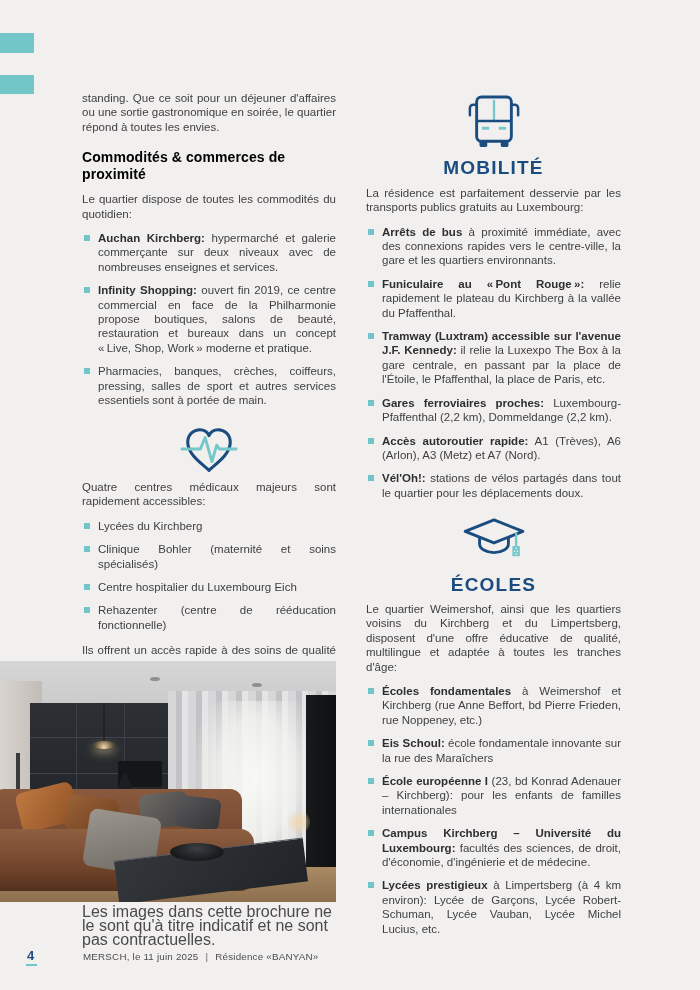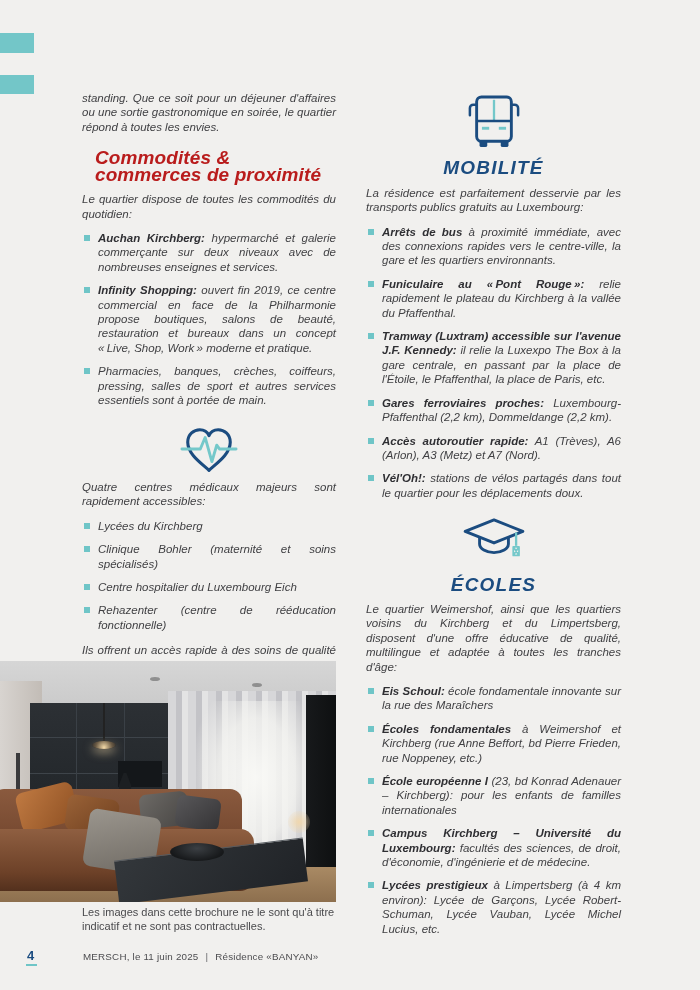--- a/index.html
+++ b/index.html
@@ -8,29 +8,29 @@
     position:relative;
     background:#f1f0ee;
     font-family:"Liberation Sans","DejaVu Sans",sans-serif;
     color:#414144;
     overflow:hidden;
   }
   .decor-rect { position:absolute; left:0; width:34px; height:20px; background:#73c6c8; }
   #decor1 { top:33px; }
   #decor2 { top:75px; height:19px; }
 
-  .col { position:absolute; font-size:11.5px; line-height:14.4px;font-style:italic; }
+  .col { position:absolute; font-size:11.5px; line-height:14.4px; }
   #col-left  { left:82px;  top:91px; width:254px; }
   #col-right { left:366px; top:93px; width:255px; }
 
   .para { text-align:justify; color:#414144; }
 
   h3.subhead {
-    color:#b91c1c; font-size:19px; line-height:17px;
-    margin:15px 0 9px 13px; font-weight:bold; letter-spacing:.1px;
+    color:#000000; font-size:14px; line-height:17px;
+    margin:15px 0 9px 0; font-weight:bold; letter-spacing:.1px;
   }
   .section-head {
     color:#1b4c80; font-size:19px; font-weight:bold;
     letter-spacing:1.2px; text-align:center; margin:7px 0 10px 0;
   }
   .icon-wrap { text-align:center; margin-top:17px; }
   .icon-wrap svg { display:inline-block; }
 
   ul.blist { list-style:none; margin-top:10px; }
   ul.blist li { display:flex; margin-bottom:9px; }
@@ -96,21 +96,21 @@
     background:linear-gradient(135deg,#33373b,#202327);
     border-top:1px solid #565b60; }
   .ph-bowl { position:absolute; left:170px; top:182px; width:54px; height:18px; border-radius:50%;
     background:radial-gradient(ellipse at 50% 30%, #3b3f43 0%, #17191b 70%); }
   .ph-sidelamp { position:absolute; left:288px; top:150px; width:22px; height:22px; border-radius:50%;
     background:radial-gradient(circle,#f0d7ae 0%,rgba(240,215,174,.25) 60%,rgba(240,215,174,0) 100%); }
 
   
   #caption {
     position:absolute; left:82px; top:905px; width:266px;
-    font-size:11px; line-height:14px; color:#4a4a4d;
+    font-size:16px; line-height:14px; color:#4a4a4d;
   }
   #page-num {
     position:absolute; left:27px; top:948px;
     color:#1b4c80; font-size:13px; font-weight:bold;
   }
   #page-num::after {
     content:""; position:absolute; left:-1px; top:16px; width:11px; height:2px; background:#6fc5c7;
   }
   #footer-line {
     position:absolute; left:83px; top:951px;
@@ -229,25 +229,25 @@
       <line x1="56" y1="16" x2="56" y2="30" stroke="#74c8ca" stroke-width="2.4"></line>
       <path d="M53,31 h6 v9 h-6 Z M53,31 l6,9 M59,31 l-6,9" fill="none" stroke="#74c8ca" stroke-width="1.8" stroke-linejoin="round"></path>
     </svg>
   </div>
   <h2 class="section-head">ÉCOLES</h2>
   <p class="para">Le quartier Weimershof, ainsi que les quartiers voisins du Kirchberg et du Limpertsberg, disposent d'une offre éducative de qualité, multilingue et adaptée à toutes les tranches d'âge:</p>
 
   <ul class="blist">
     <li>
       <span class="sq"></span>
+      <span class="li-text"><b>Écoles fondamentales</b><span> à Weimershof et Kirchberg (rue Anne Beffort, bd Pierre Frieden, rue Noppeney, etc.)</span></span>
+    </li>
+    <li>
+      <span class="sq"></span>
       <span class="li-text"><b>Eis Schoul:</b><span> école fondamentale innovante sur la rue des Maraîchers</span></span>
-    </li>
-    <li>
-      <span class="sq"></span>
-      <span class="li-text"><b>Écoles fondamentales</b><span> à Weimershof et Kirchberg (rue Anne Beffort, bd Pierre Frieden, rue Noppeney, etc.)</span></span>
     </li>
     <li>
       <span class="sq"></span>
       <span class="li-text"><b>École européenne I</b><span> (23, bd Konrad Adenauer – Kirch­berg): pour les enfants de familles internationales</span></span>
     </li>
     <li>
       <span class="sq"></span>
       <span class="li-text"><b>Campus Kirchberg – Université du Luxembourg:</b><span> facultés des sciences, de droit, d'économie, d'ingé­nierie et de médecine.</span></span>
     </li>
     <li>

